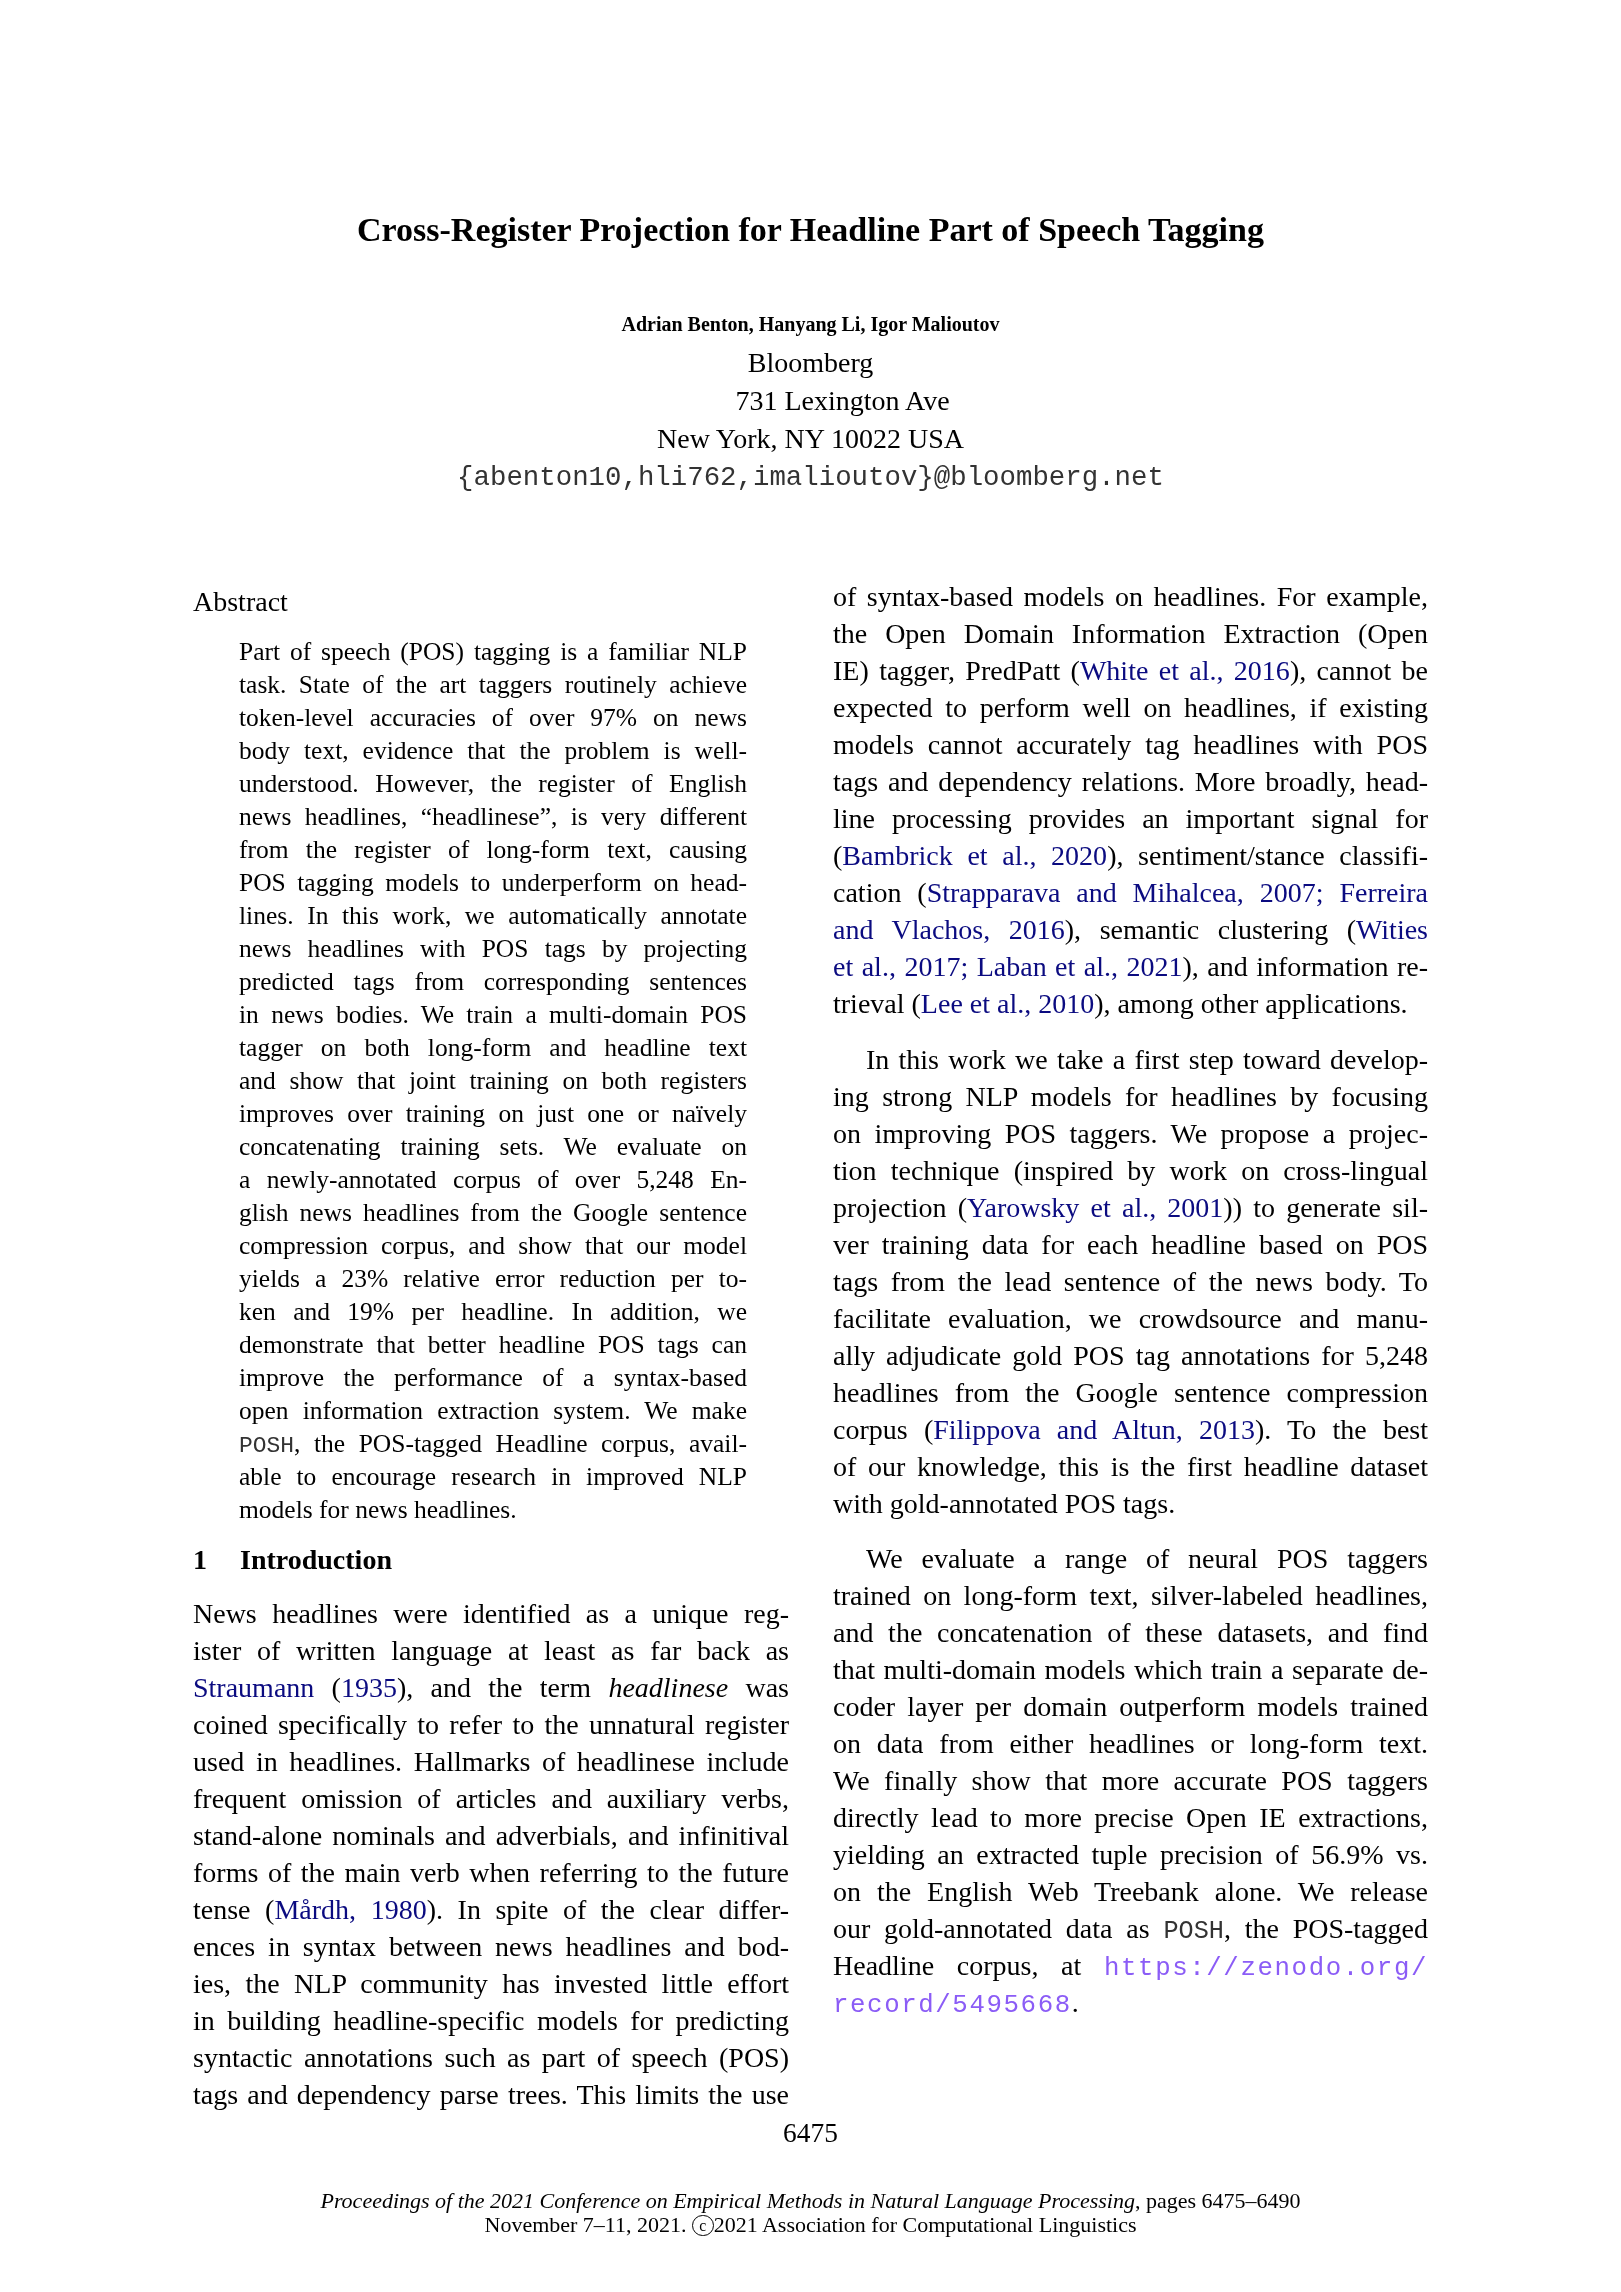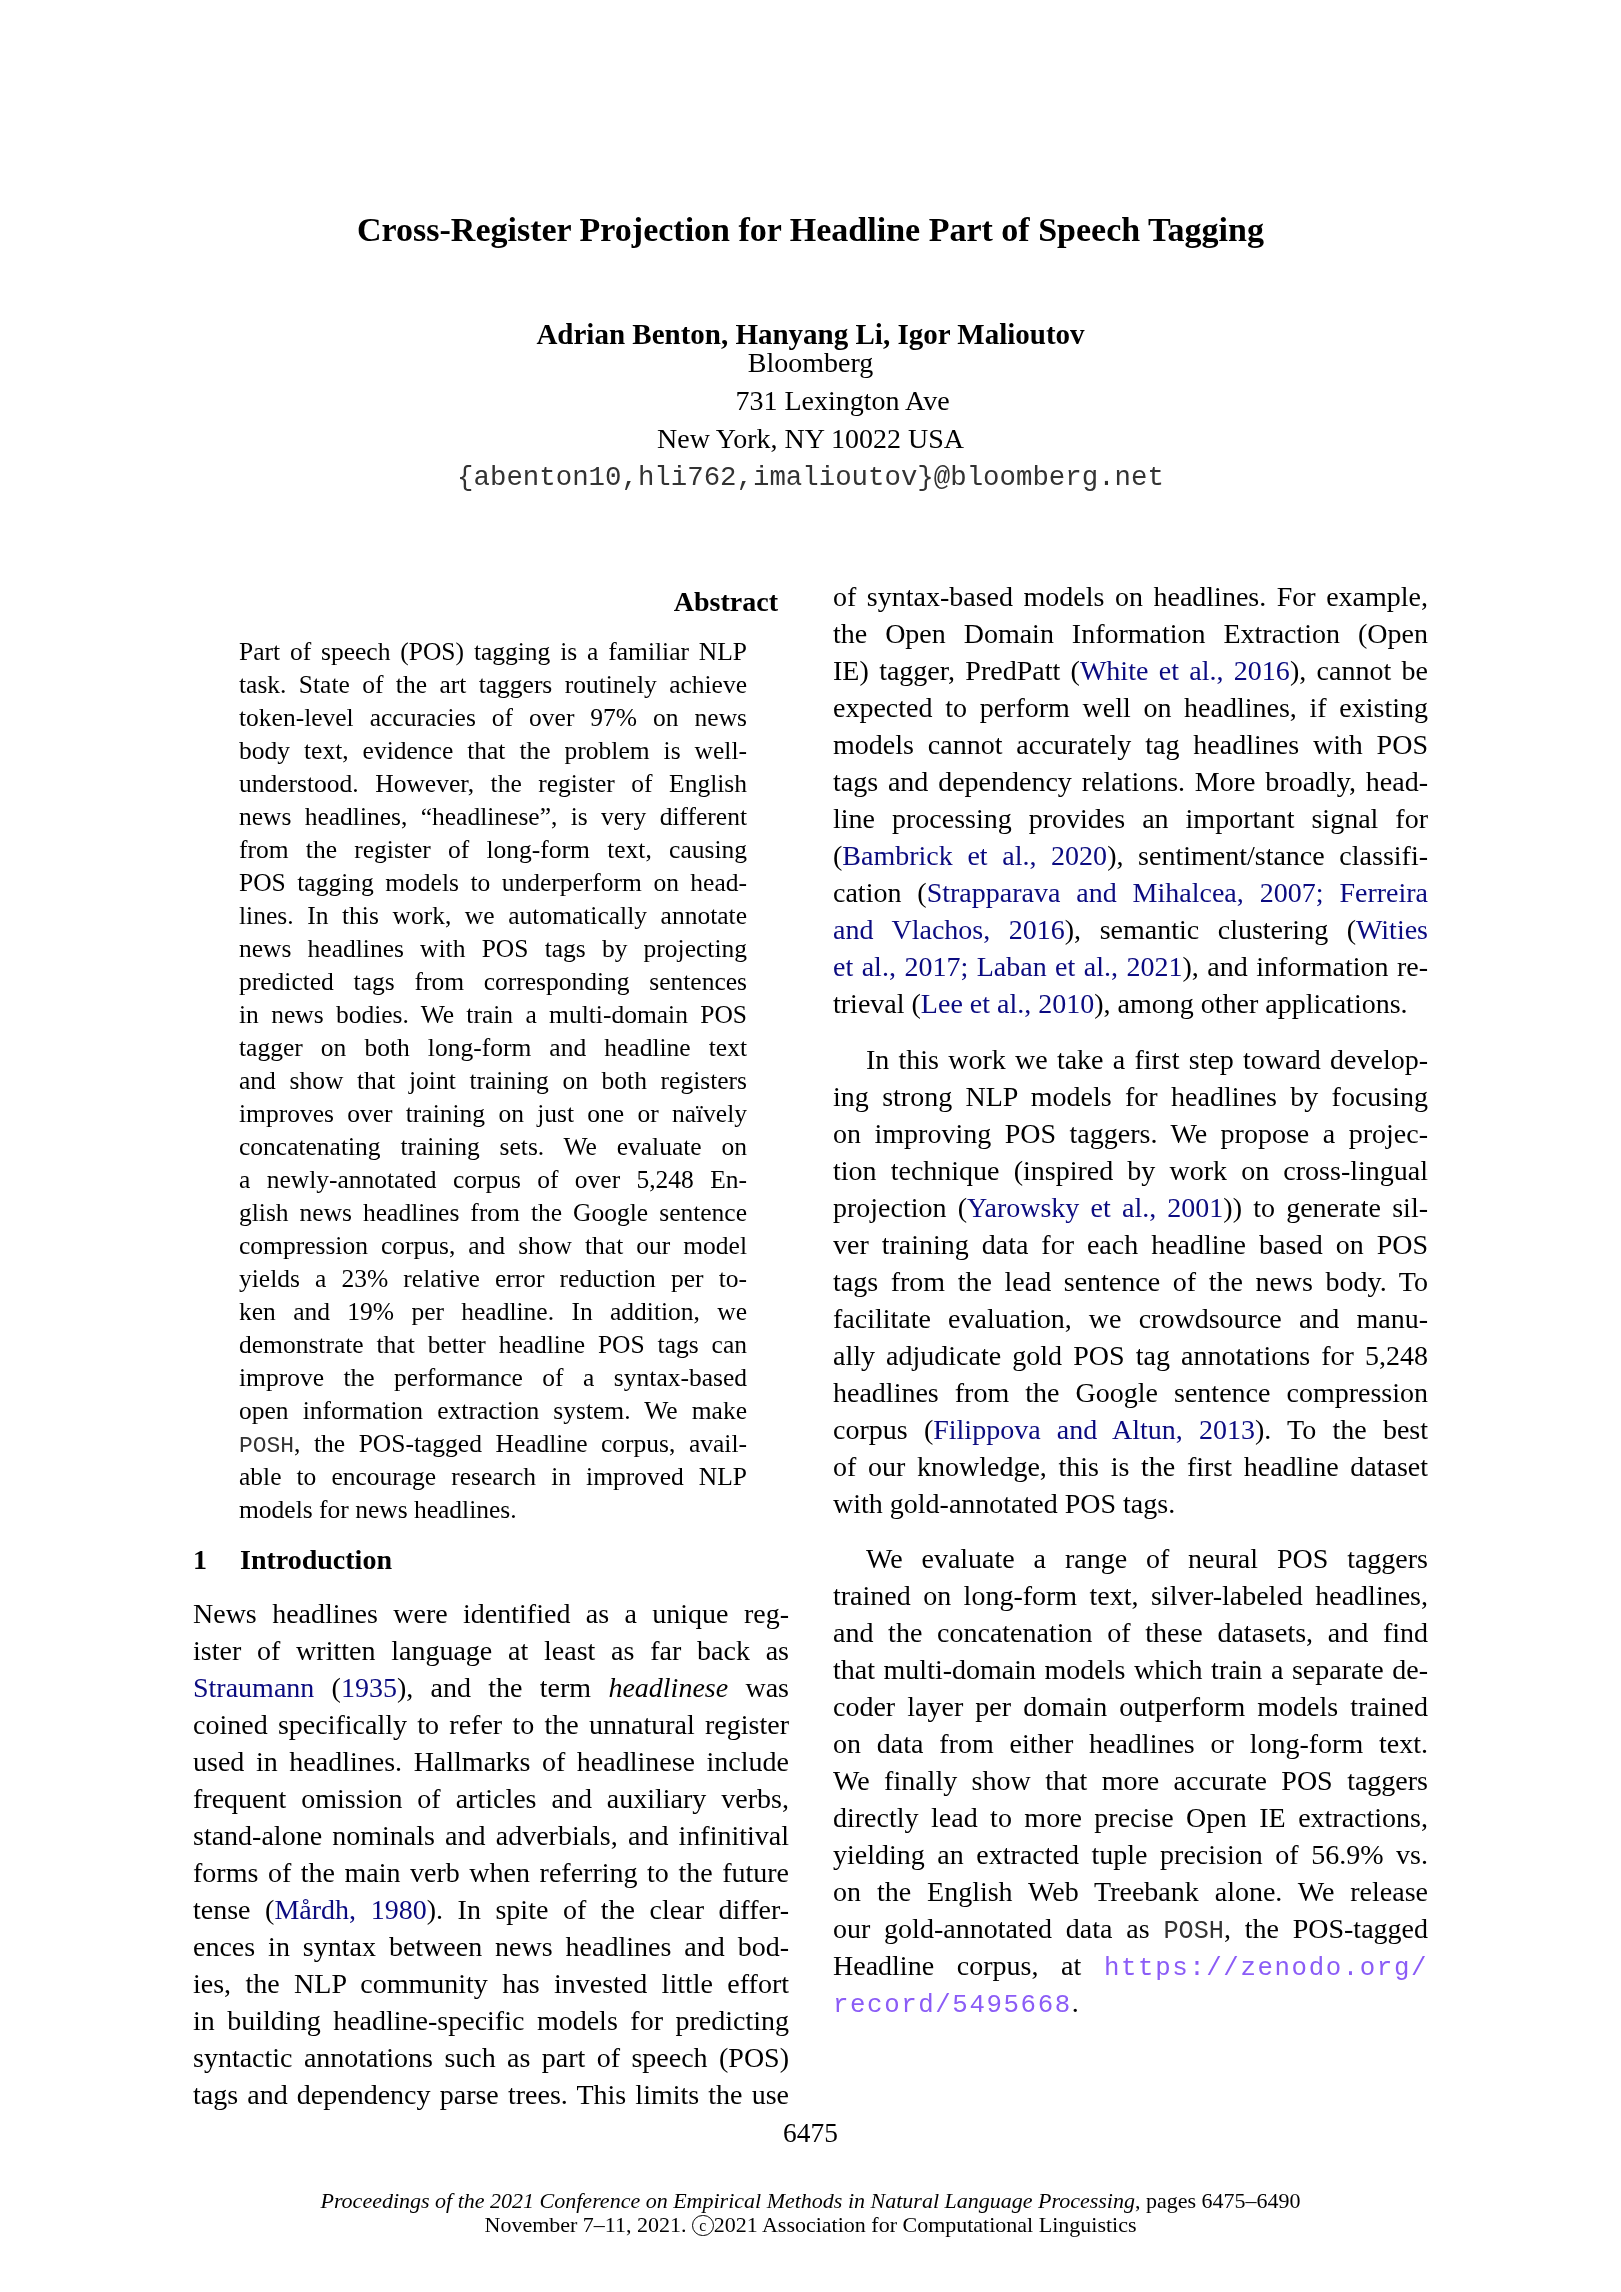--- a/index.html
+++ b/index.html
@@ -1,28 +1,28 @@
 <!DOCTYPE html>
 <html><head>
 <meta charset="utf-8">
 <style>
   html, body { margin: 0; padding: 0; background: #ffffff; }
   body { width: 1621px; height: 2293px; position: relative; overflow: hidden;
          font-family: "Liberation Serif", "DejaVu Serif", serif; color: #000; }
   .abs { position: absolute; }
   .center { left: 0; width: 1621px; text-align: center; }
   #title { top: 208px; font-size: 34px; font-weight: bold; line-height: 43px; }
-  #authors { top: 316px; font-size: 29px; font-weight: bold; line-height: 37px; }
+  #authors { top: 306px; font-size: 20px; font-weight: bold; line-height: 37px; }
   .affil { font-size: 28px; line-height: 38px; }
   #affil-org { top: 344px; }
   #affil-street { top: 382px; padding-left: 32px; }
   #affil-city { top: 420px; }
   #email { top: 459px; font-family: "Liberation Mono", "DejaVu Sans Mono", monospace; font-size: 27.4px; line-height: 38px; color: #333; }
 
-  #abstract-heading { top: 584px; left: 182px; width: 596px; text-align: right; font-size: 28px; font-weight: bold; line-height: 35px; }
+  #abstract-heading { top: 584px; left: 193px; width: 596px; text-align: left; font-size: 28px; font-weight: normal; line-height: 35px; }
   #abstract { top: 635px; left: 239px; width: 508px; font-size: 25.5px; line-height: 33px; }
 
   .line { display: block; white-space: nowrap; text-align: justify; text-align-last: justify; height: 1em; }
   #abstract .line { height: 33px; }
   .col .line { height: 37px; }
   .line.last { text-align-last: left; }
   .line.indent { text-indent: 33px; }
 
   #intro-heading { top: 1542px; left: 193px; font-size: 28px; font-weight: bold; line-height: 35px; }
   #intro-heading .num { display: inline-block; width: 47px; }

